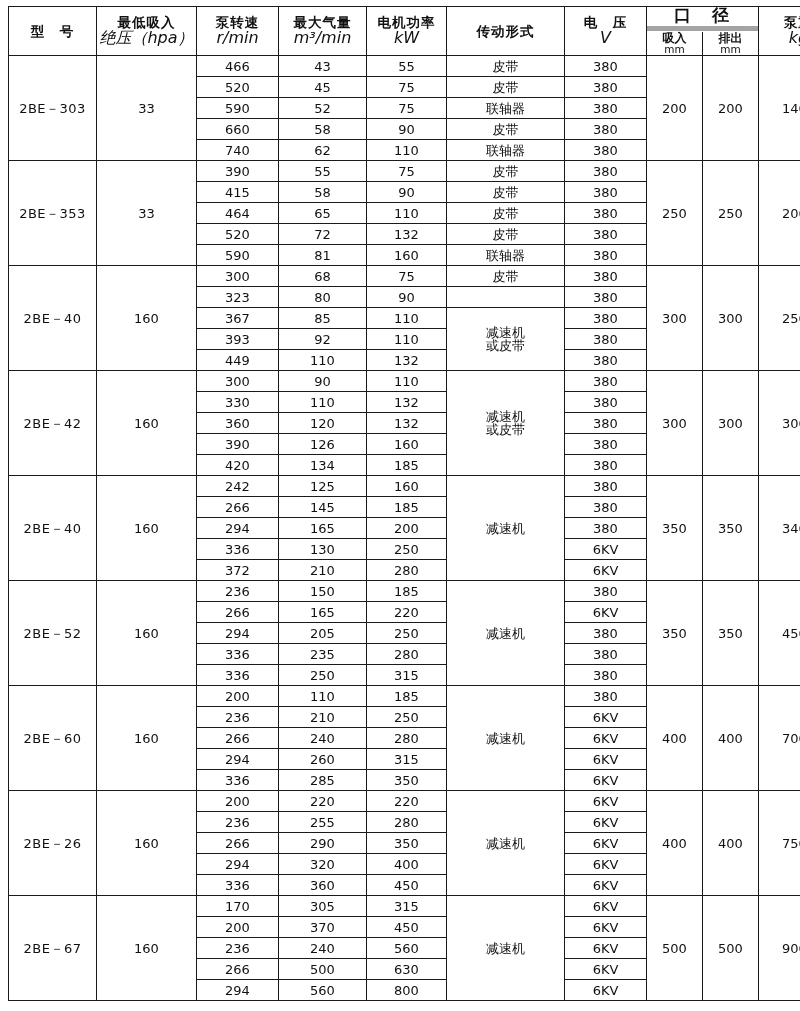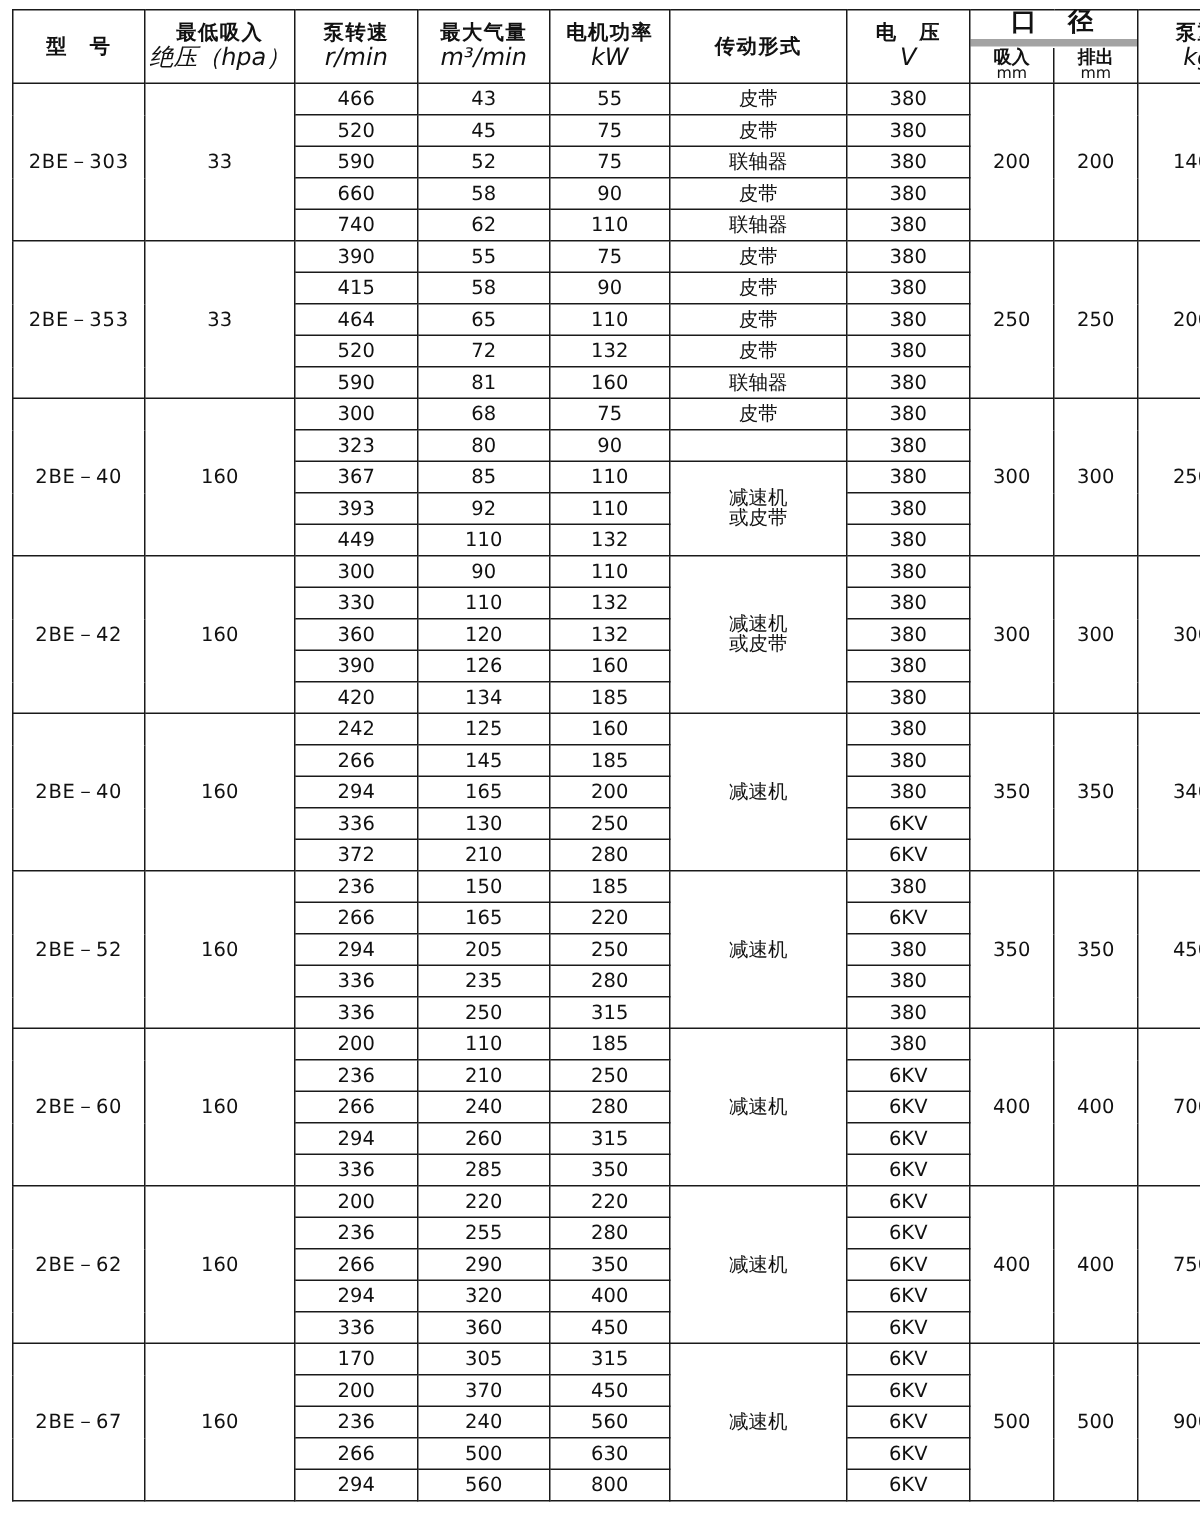--- a/index.html
+++ b/index.html
@@ -428,21 +428,21 @@
           <td>315</td>
           <td>6KV</td>
         </tr>
         <tr>
           <td>336</td>
           <td>285</td>
           <td>350</td>
           <td>6KV</td>
         </tr>
         <tr class="group-top">
-          <td class="model" rowspan="5">2BE－62</td>
+          <td class="model" rowspan="5">2BE－26</td>
           <td class="press" rowspan="5">160</td>
           <td>200</td>
           <td>220</td>
           <td>220</td>
           <td class="drive" rowspan="5">减速机</td>
           <td>6KV</td>
           <td class="inlet" rowspan="5">400</td>
           <td class="outlet" rowspan="5">400</td>
           <td class="weight" rowspan="5">7500</td>
         </tr>

